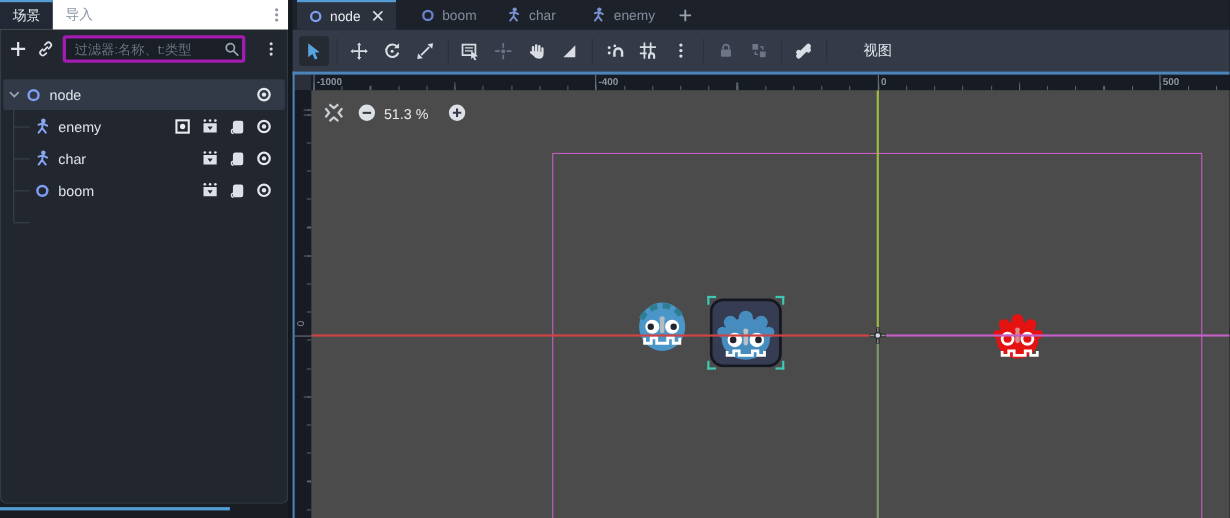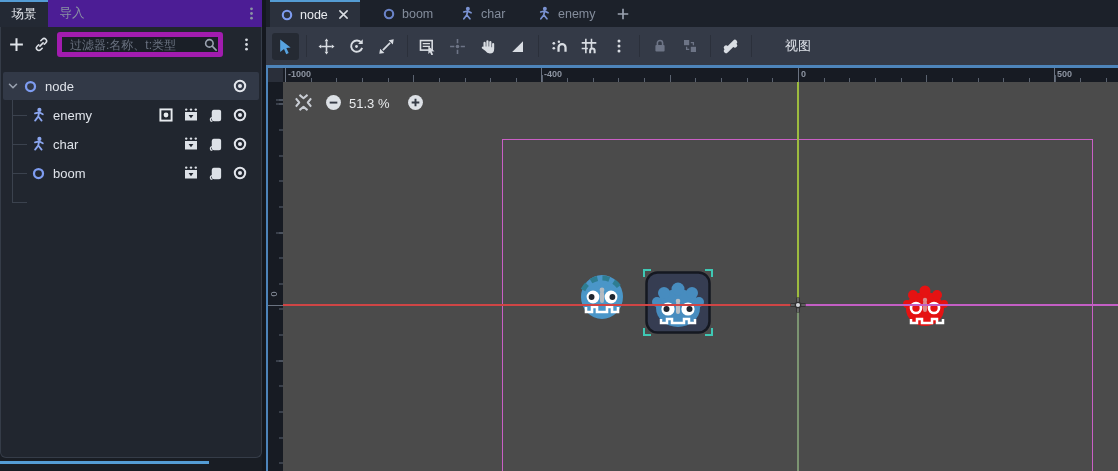--- a/index.html
+++ b/index.html
@@ -4,28 +4,28 @@
 <style>
   * { margin:0; padding:0; box-sizing:border-box; }
   html,body { background:#111; }
   body { font-family:"Liberation Sans", sans-serif; }
   #app { position:relative; width:1118px; height:471px; background:#191d24; overflow:hidden; }
   svg { display:block; }
   .abs { position:absolute; }
 
   
   #left-dock { position:absolute; left:0; top:0; width:262px; height:471px; }
-  .dock-tabbar { position:absolute; left:0; top:0; width:262px; height:27px; background:#4c1d95; }
+  .dock-tabbar { position:absolute; left:0; top:0; width:262px; height:27px; background:#ffffff; }
   .dock-tab { position:absolute; top:0; height:27px; display:flex; align-items:center; justify-content:center;
               font-size:12.5px; color:#8a93a3; cursor:default; }
   .dock-tab.active { background:#232934; color:#e3e6ec; border-top:2px solid #549cd4; }
   .dock-panel { position:absolute; left:0; top:27px; width:262px; height:431px; background:#21262f;
                 border:1px solid #353c48; border-top:none; border-radius:0 0 6px 6px; }
   .filter-input { position:absolute; left:56px; top:5px; width:166px; height:25px; background:#1a1f27;
-                  border:5px solid #a21caf; border-radius:3px; color:#cfd4dc; font-size:12px;
+                  border:3px solid #a21caf; border-radius:3px; color:#cfd4dc; font-size:12px;
                   padding:0 26px 0 8px; outline:none; font-family:"Liberation Sans",sans-serif; }
   .filter-input::placeholder { color:#6a7280; opacity:1; }
   .tree-row { position:absolute; left:2px; width:256px; height:28px; display:flex; align-items:center;
               font-size:13px; color:#dfe3ea; }
   .tree-row.selected { background:#323947; border-radius:2px; }
   .badges { margin-left:auto; display:flex; align-items:center; gap:9px; padding-right:11px; }
   .guide { position:absolute; background:#3b424e; }
   .blue-bottom-bar { position:absolute; left:0; top:461px; width:209px; height:3px; background:#549cd4; }
   .splitter { position:absolute; left:262px; top:0; width:4px; height:471px; background:#14181f; }
 

